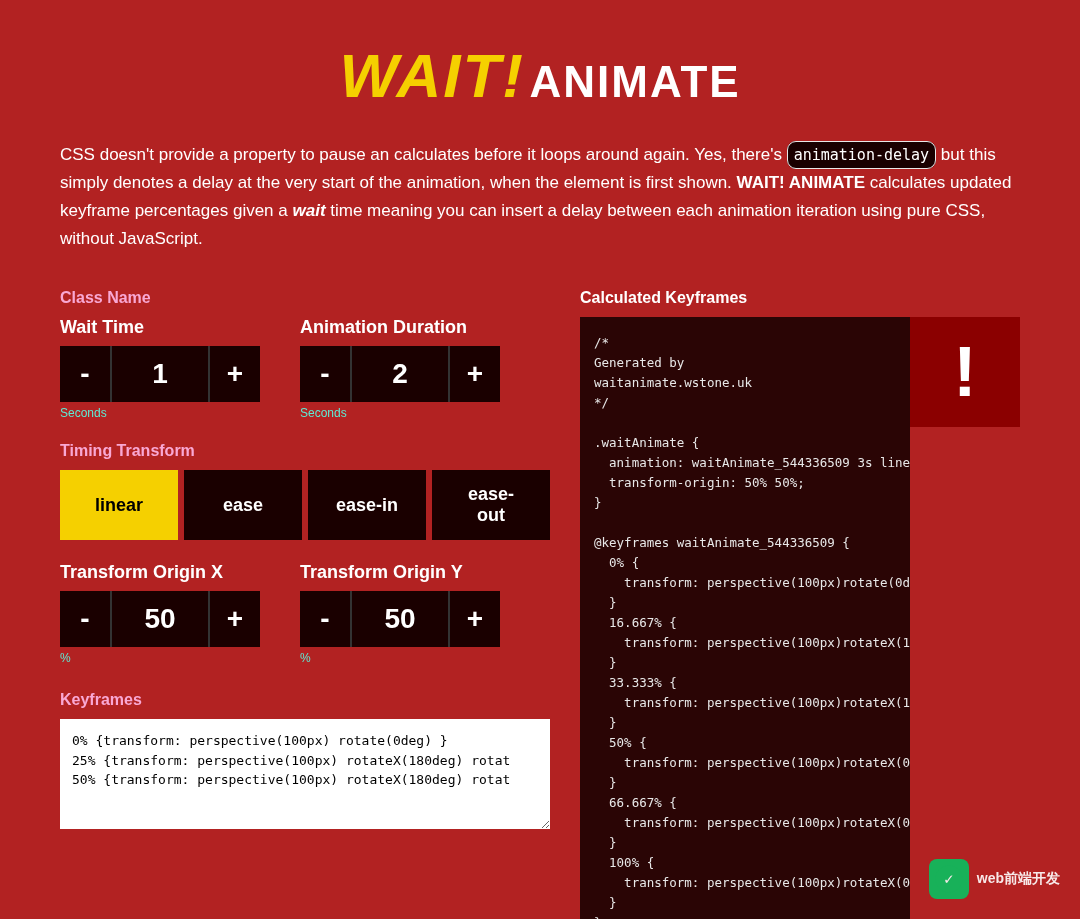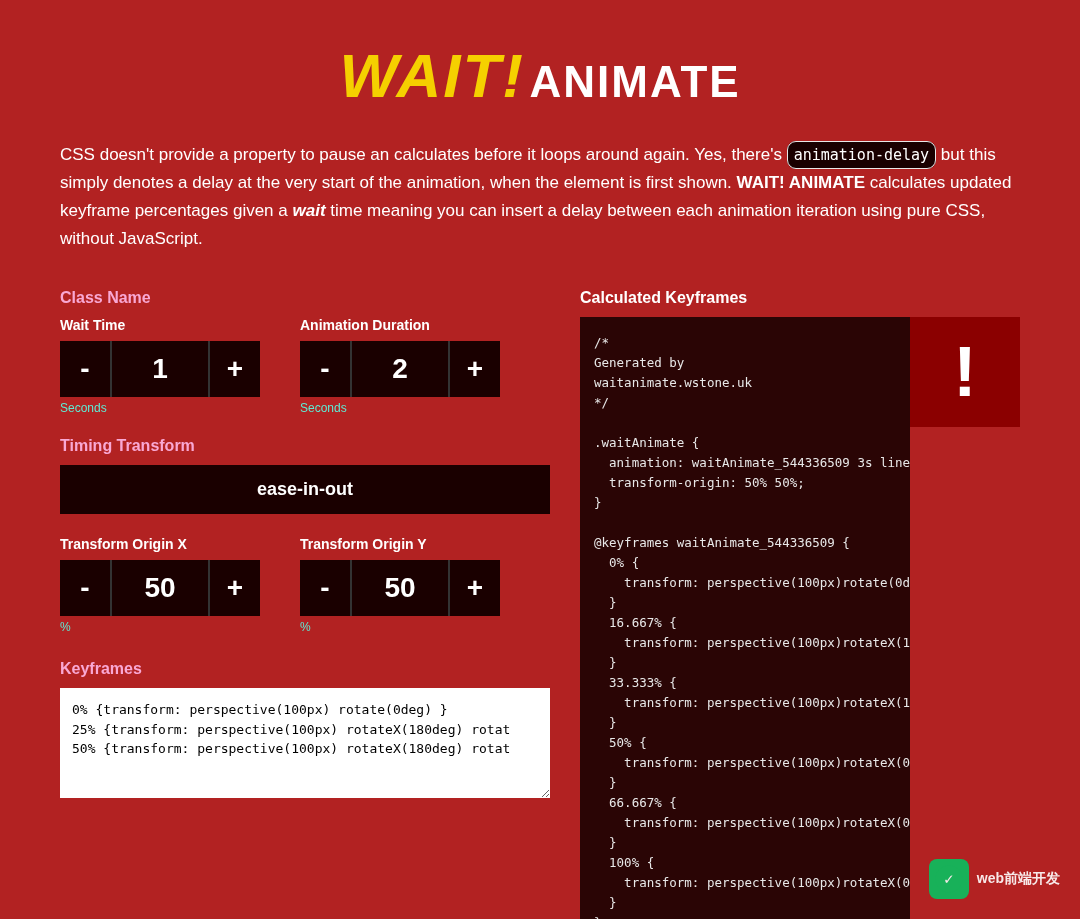--- a/index.html
+++ b/index.html
@@ -111,21 +111,21 @@
       gap: 40px;
       margin-bottom: 22px;
     }
 
     .spinner-group {
       display: flex;
       flex-direction: column;
     }
 
     .spinner-label {
-      font-size: 14px;
+      font-size: 18px;
       font-weight: 700;
       color: #fff;
       margin-bottom: 8px;
     }
 
     .spinner-control {
       display: flex;
       align-items: center;
       gap: 0;
     }
@@ -357,21 +357,26 @@
             <button class="spinner-btn">+</button>
           </div>
           <div class="spinner-unit">Seconds</div>
         </div>
 
       </div>
 
       
       <div class="timing-section">
         <div class="section-label">Timing Transform</div>
-        <button class="timing-btn-wide">ease-in-out</button>
+        <div class="timing-buttons-row">
+          <button class="timing-btn active">linear</button>
+          <button class="timing-btn">ease</button>
+          <button class="timing-btn">ease-in</button>
+          <button class="timing-btn">ease-out</button>
+        </div>
       </div>
 
       
       <div class="transform-row">
 
         <div class="spinner-group">
           <div class="spinner-label">Transform Origin X</div>
           <div class="spinner-control">
             <button class="spinner-btn">-</button>
             <div class="spinner-value">50</div>

